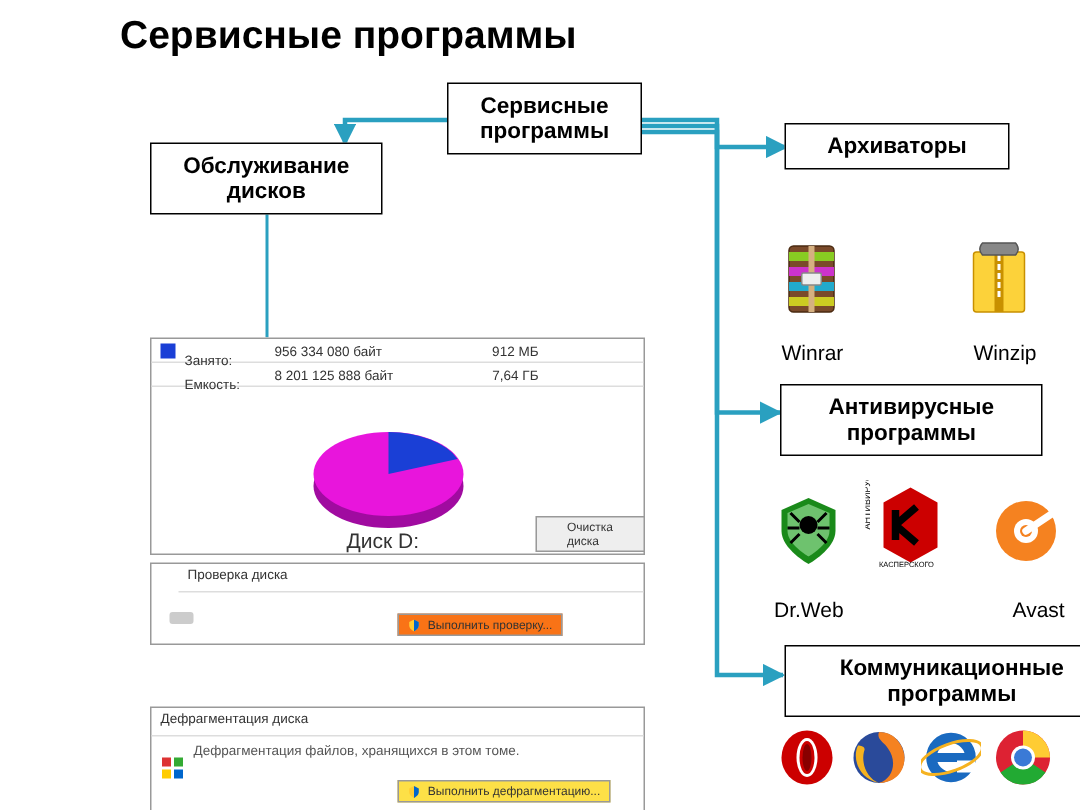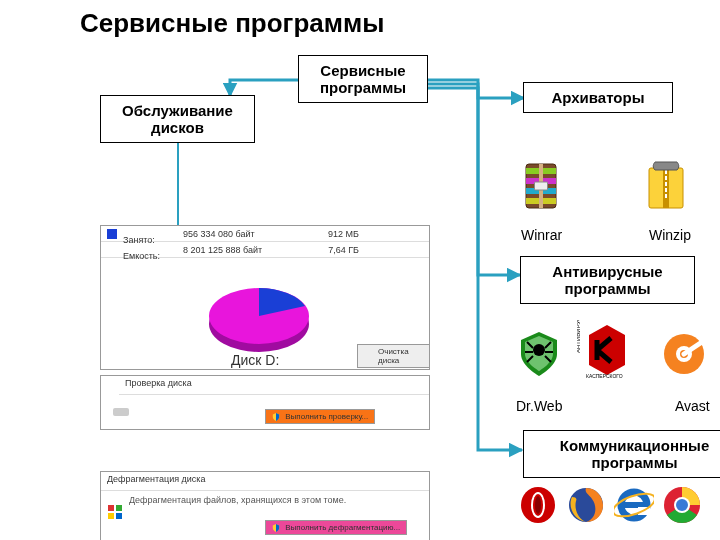--- a/index.html
+++ b/index.html
@@ -65,21 +65,21 @@
   .panel2 { top: 375px; left: 100px; width: 330px; height: 55px; padding-left: 18px; }
   .panel2 .title { font-size: 9px; padding: 2px 6px 6px 6px; border-bottom: 1px solid #ddd; }
   .panel2 .line { font-size: 9px; padding: 4px 6px 0 20px; color: #555; }
   .panel2 .driveicon { position: absolute; top: 32px; left: 12px; width: 16px; height: 8px; background: #ccc; border-radius: 2px; }
   .panel2 .btn { position: absolute; top: 33px; left: 164px; border: 1px solid #999; background: #f97316; font-size: 8px; padding: 2px 6px; }
   .panel2 .btn .shield { display:inline-block; width:8px; height:8px; vertical-align:middle; margin-right:3px; }
   .panel3 { top: 435px; left: 100px; width: 330px; height: 70px; margin-top: 36px; }
   .panel3 .title { font-size: 9px; padding: 2px 6px 6px 6px; border-bottom: 1px solid #ddd; }
   .panel3 .line { font-size: 9px; padding: 4px 6px 0 28px; color: #555; }
   .panel3 .icon { position: absolute; top: 32px; left: 6px; width: 16px; height: 16px; }
-  .panel3 .btn { position: absolute; top: 48px; left: 164px; border: 1px solid #999; background: #ec4899; font-size: 8px; padding: 2px 6px; }
+  .panel3 .btn { position: absolute; top: 48px; left: 164px; border: 1px solid #999; background: #fde047; font-size: 8px; padding: 2px 6px; }
   
   .arch-icon { position: absolute; width: 42px; height: 52px; }
   .winrar-icon { top: 160px; left: 520px; }
   .winzip-icon { top: 160px; left: 645px; }
   
   .av-icon { position: absolute; width: 48px; height: 48px; }
   .drweb-icon { top: 330px; left: 515px; }
   .kasp-icon { top: 320px; left: 577px; width: 60px; height: 60px; }
   .avast-icon { top: 330px; left: 660px; }
   

